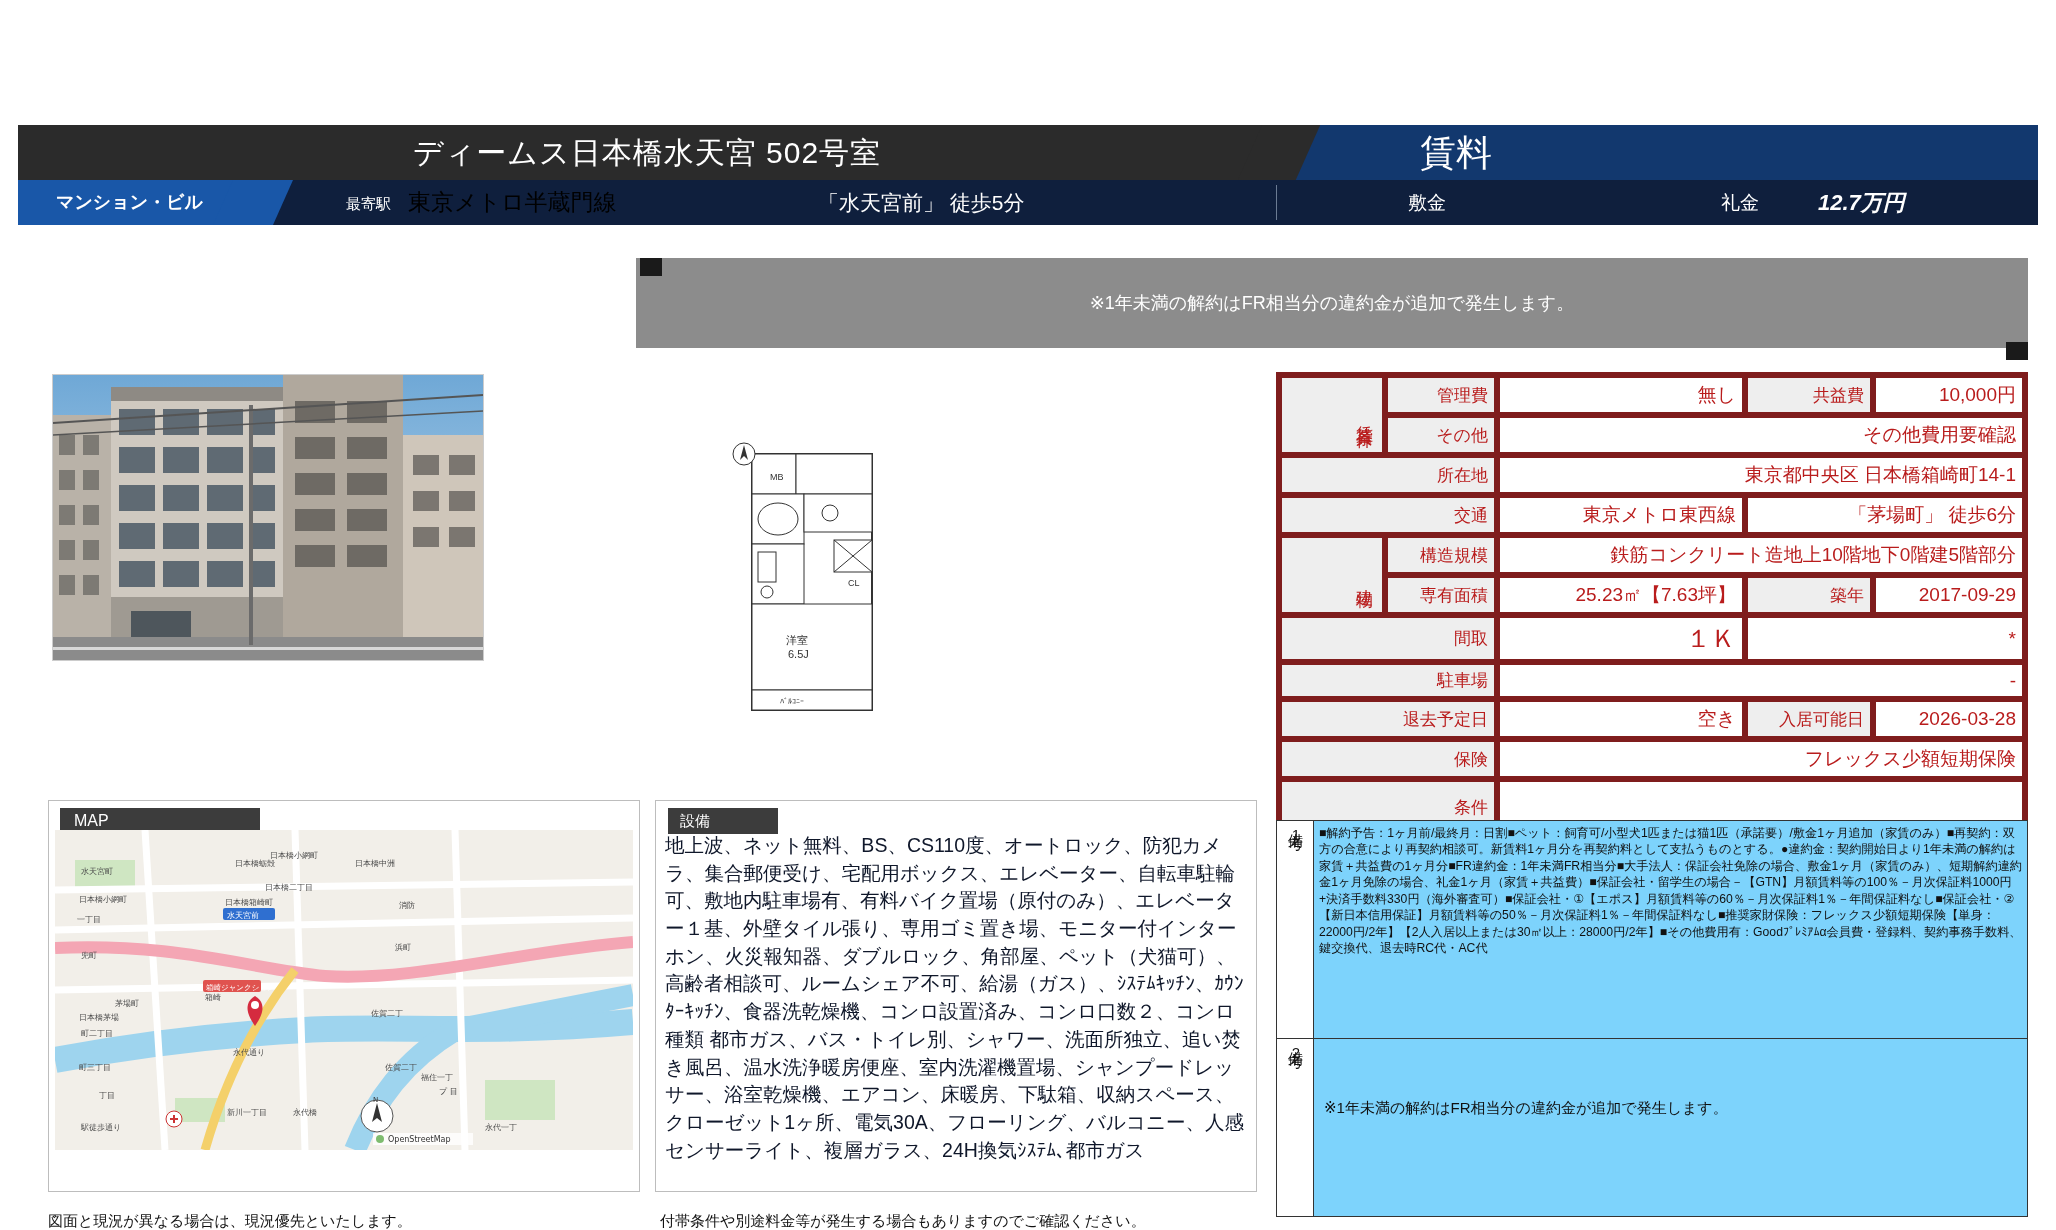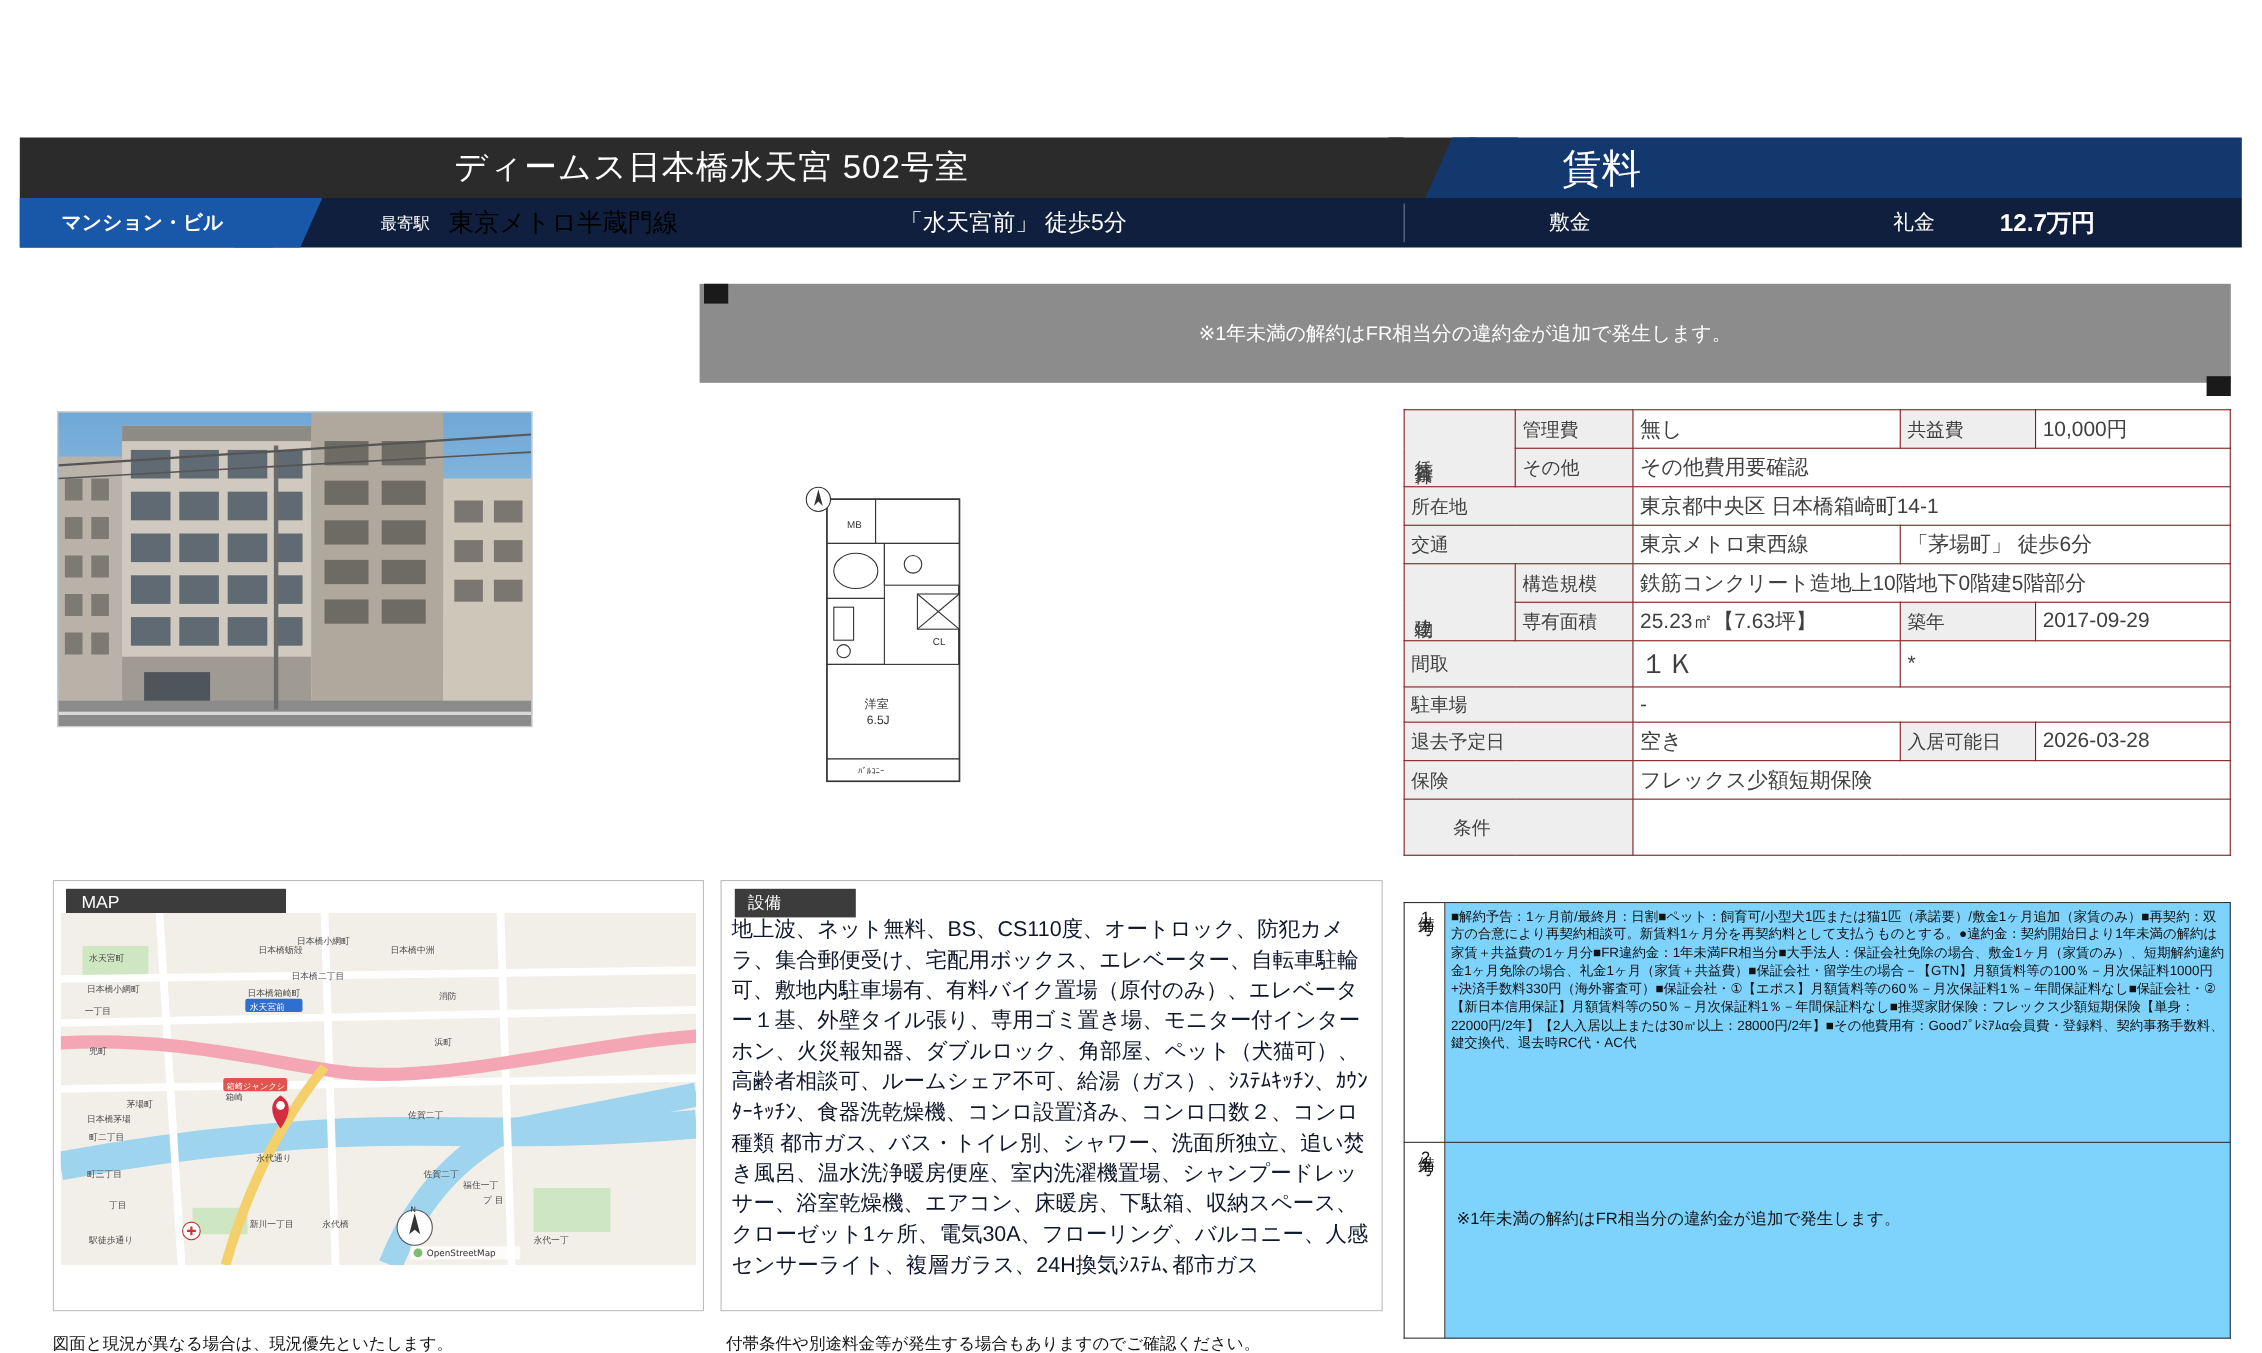--- a/index.html
+++ b/index.html
@@ -18,21 +18,21 @@
   .hdr-row2{position:absolute;left:0;top:55px;width:2020px;height:45px;background:#0f1f3d;}
   .hdr-blue{position:absolute;left:0;top:55px;width:230px;height:45px;background:#1957a8;}
   .hdr-blue-slant{position:absolute;left:205px;top:55px;width:60px;height:45px;background:#1957a8;transform:skewX(-24deg);}
   .hdr-cat{position:absolute;left:38px;top:55px;height:45px;line-height:45px;color:#fff;font-size:18px;font-weight:bold;}
   .hdr-eki-lbl{position:absolute;left:328px;top:55px;height:45px;line-height:48px;color:#fff;font-size:15px;}
   .hdr-line{position:absolute;left:390px;top:55px;height:45px;line-height:45px;color:#000000;font-size:23px;}
   .hdr-station{position:absolute;left:800px;top:55px;height:45px;line-height:45px;color:#fff;font-size:21px;}
   .hdr-sep{position:absolute;left:1258px;top:60px;width:1px;height:35px;background:#6b7b93;}
   .hdr-shiki-lbl{position:absolute;left:1390px;top:55px;height:45px;line-height:45px;color:#fff;font-size:19px;}
   .hdr-rei-lbl{position:absolute;left:1690px;top:55px;height:60px;line-height:45px;color:#fff;font-size:19px;margin-left:13px;}
-  .hdr-rei-val{position:absolute;left:1800px;top:55px;height:45px;line-height:45px;color:#fff;font-size:22px;font-weight:bold;}
+  .hdr-rei-val{position:absolute;left:1800px;top:55px;height:45px;line-height:45px;color:#fff;font-size:22px;font-weight:bold;font-style:italic;}
 
   
   .photo{position:absolute;left:52px;top:374px;width:430px;height:285px;background:#9fb4c6;overflow:hidden;border:1px solid #ccc;}
   .photo svg{display:block;}
 
   .map-box{position:absolute;left:48px;top:800px;width:590px;height:390px;border:1px solid #bdbdbd;background:#fff;}
   .map-tab{position:absolute;left:60px;top:808px;width:200px;height:26px;background:#3c3c3c;color:#fff;font-size:16px;line-height:26px;padding-left:14px;box-sizing:border-box;}
   .map-img{position:absolute;left:55px;top:830px;width:578px;height:320px;overflow:hidden;}
   .map-note{position:absolute;left:48px;top:1212px;font-size:15px;color:#111;}
 
@@ -40,21 +40,21 @@
   .fp{position:absolute;left:730px;top:440px;width:130px;height:280px;}
 
   
   .banner{position:absolute;left:636px;top:258px;width:1392px;height:90px;background:#8c8c8c;}
   .banner-tick{position:absolute;left:640px;top:258px;width:22px;height:18px;background:#1a1a1a;}
   .banner-tick2{position:absolute;left:2006px;top:342px;width:22px;height:18px;background:#1a1a1a;}
   .banner-txt{position:absolute;left:636px;top:258px;width:1392px;height:90px;line-height:90px;text-align:center;color:#fff;font-size:18px;}
 
   
   .tbl{position:absolute;left:1276px;top:372px;width:752px;border-collapse:collapse;}
-  .tbl td{border:1px solid #7f1d1d;font-size:19px;text-align:left;padding:4px 6px;color:#404040;background:#fff;}
+  .tbl td{border:6px solid #7f1d1d;font-size:19px;text-align:right;padding:4px 6px;color:#b91c1c;background:#fff;}
   .tbl td.lbl{background:#eeeeee;font-size:17px;width:88px;}
   .tbl td.lbl2{background:#eeeeee;font-size:17px;}
   .vlabel{writing-mode:vertical-rl;text-orientation:upright;letter-spacing:2px;}
 
   
   .eq-box{position:absolute;left:655px;top:800px;width:600px;height:390px;border:1px solid #bdbdbd;background:#fff;}
   .eq-tab{position:absolute;left:668px;top:808px;width:110px;height:26px;background:#3c3c3c;color:#fff;font-size:15px;line-height:26px;padding-left:12px;box-sizing:border-box;}
   .eq-text{position:absolute;left:665px;top:832px;width:585px;height:350px;font-size:19.5px;line-height:1.42;color:#0f172a;overflow:hidden;}
   .eq-note{position:absolute;left:660px;top:1212px;font-size:15px;color:#111;}
 

